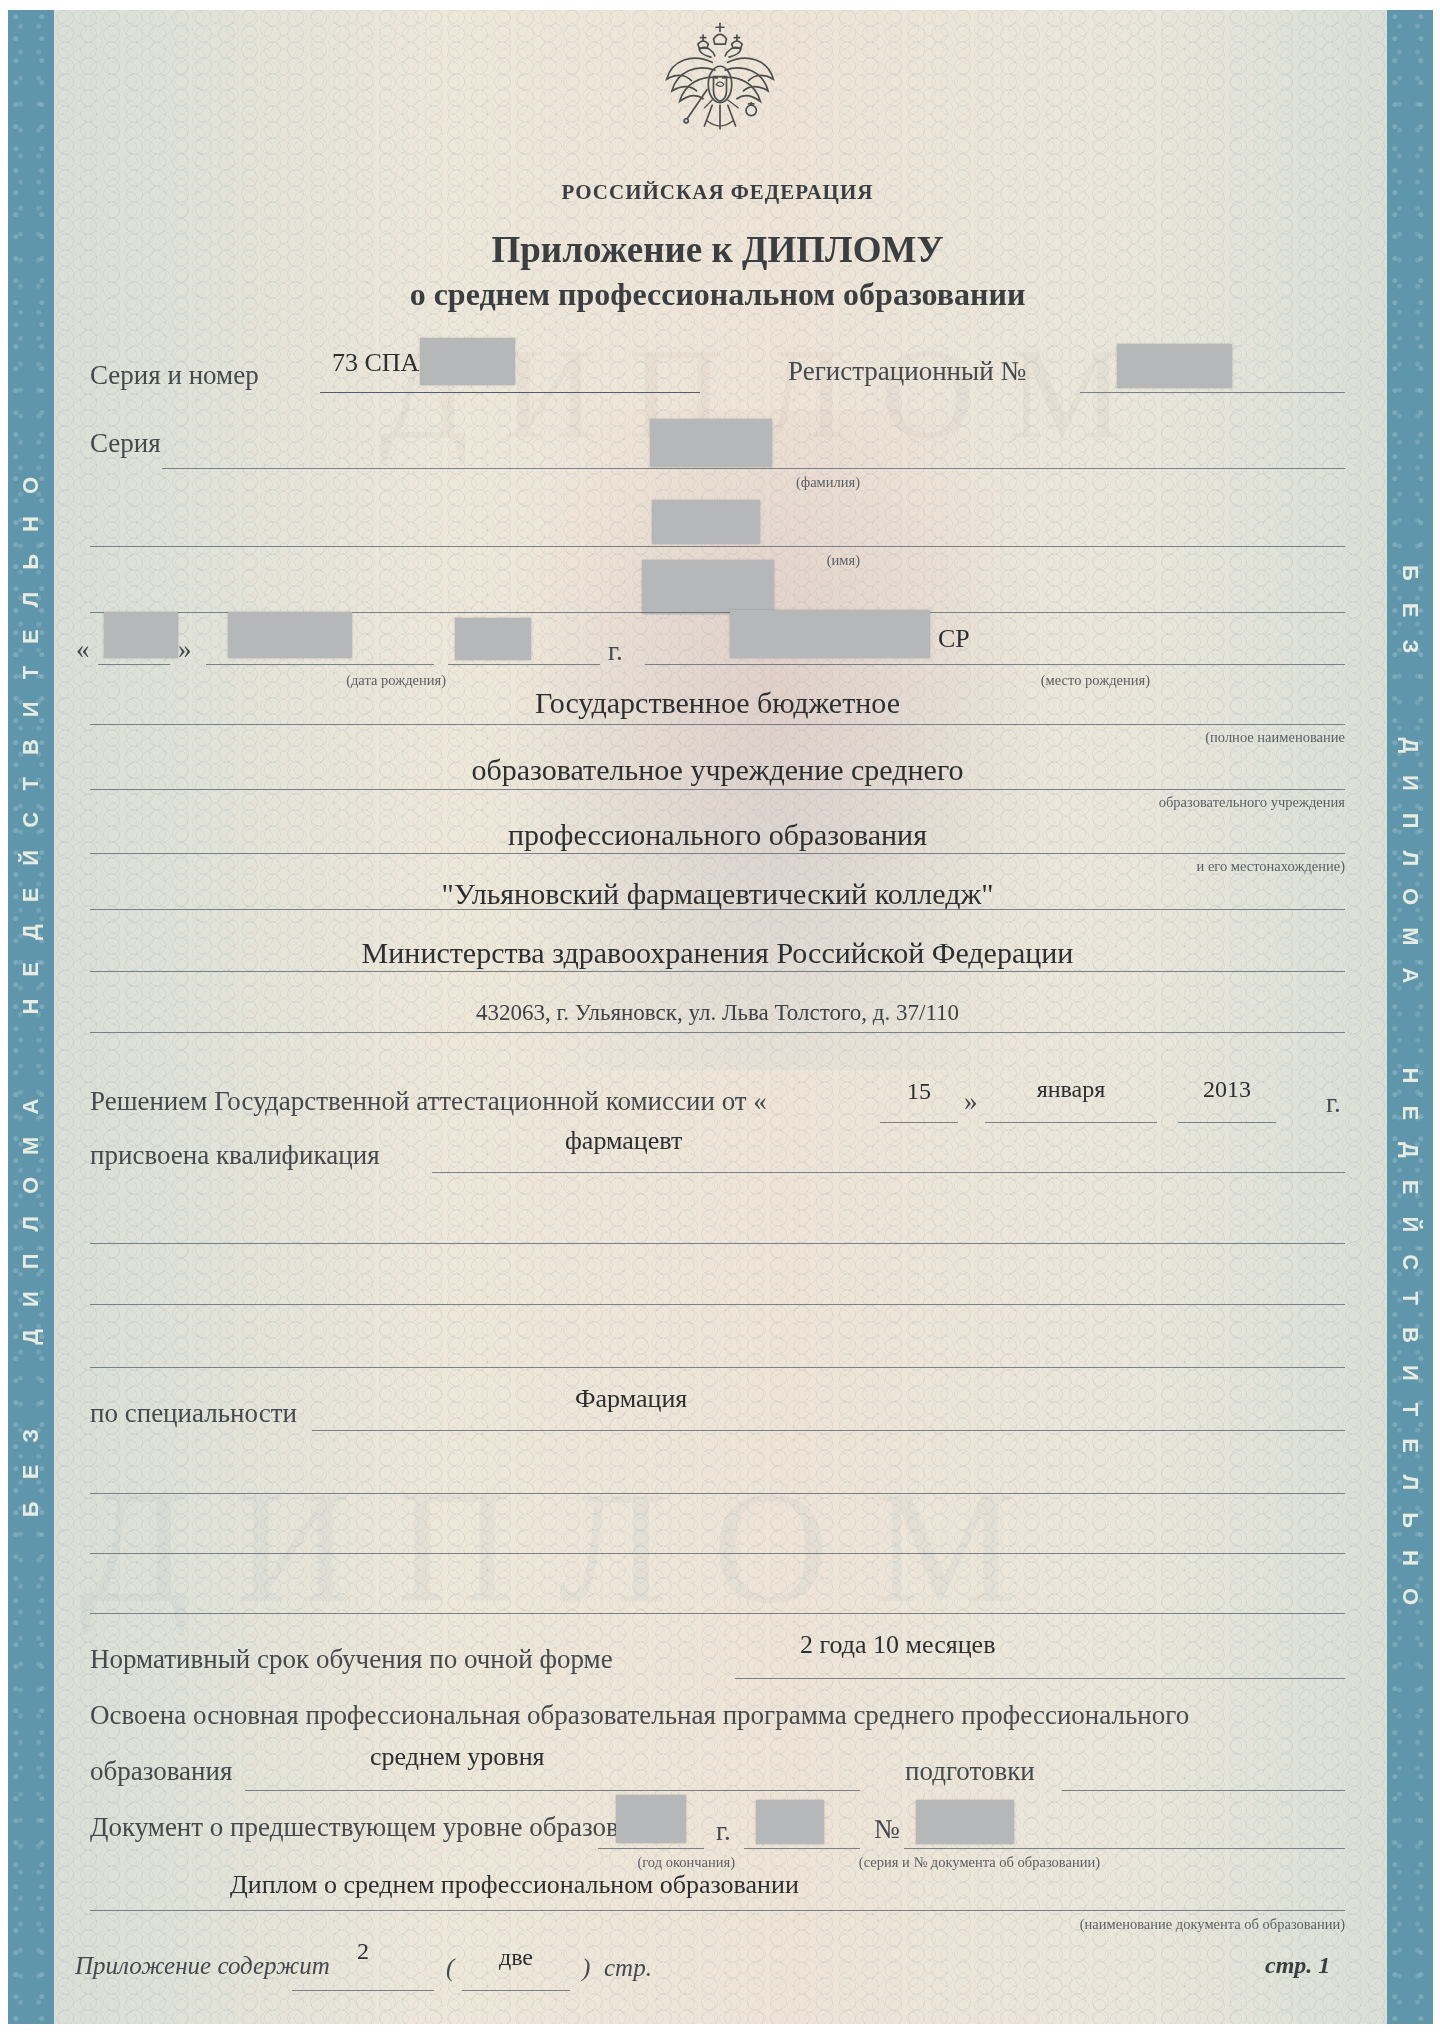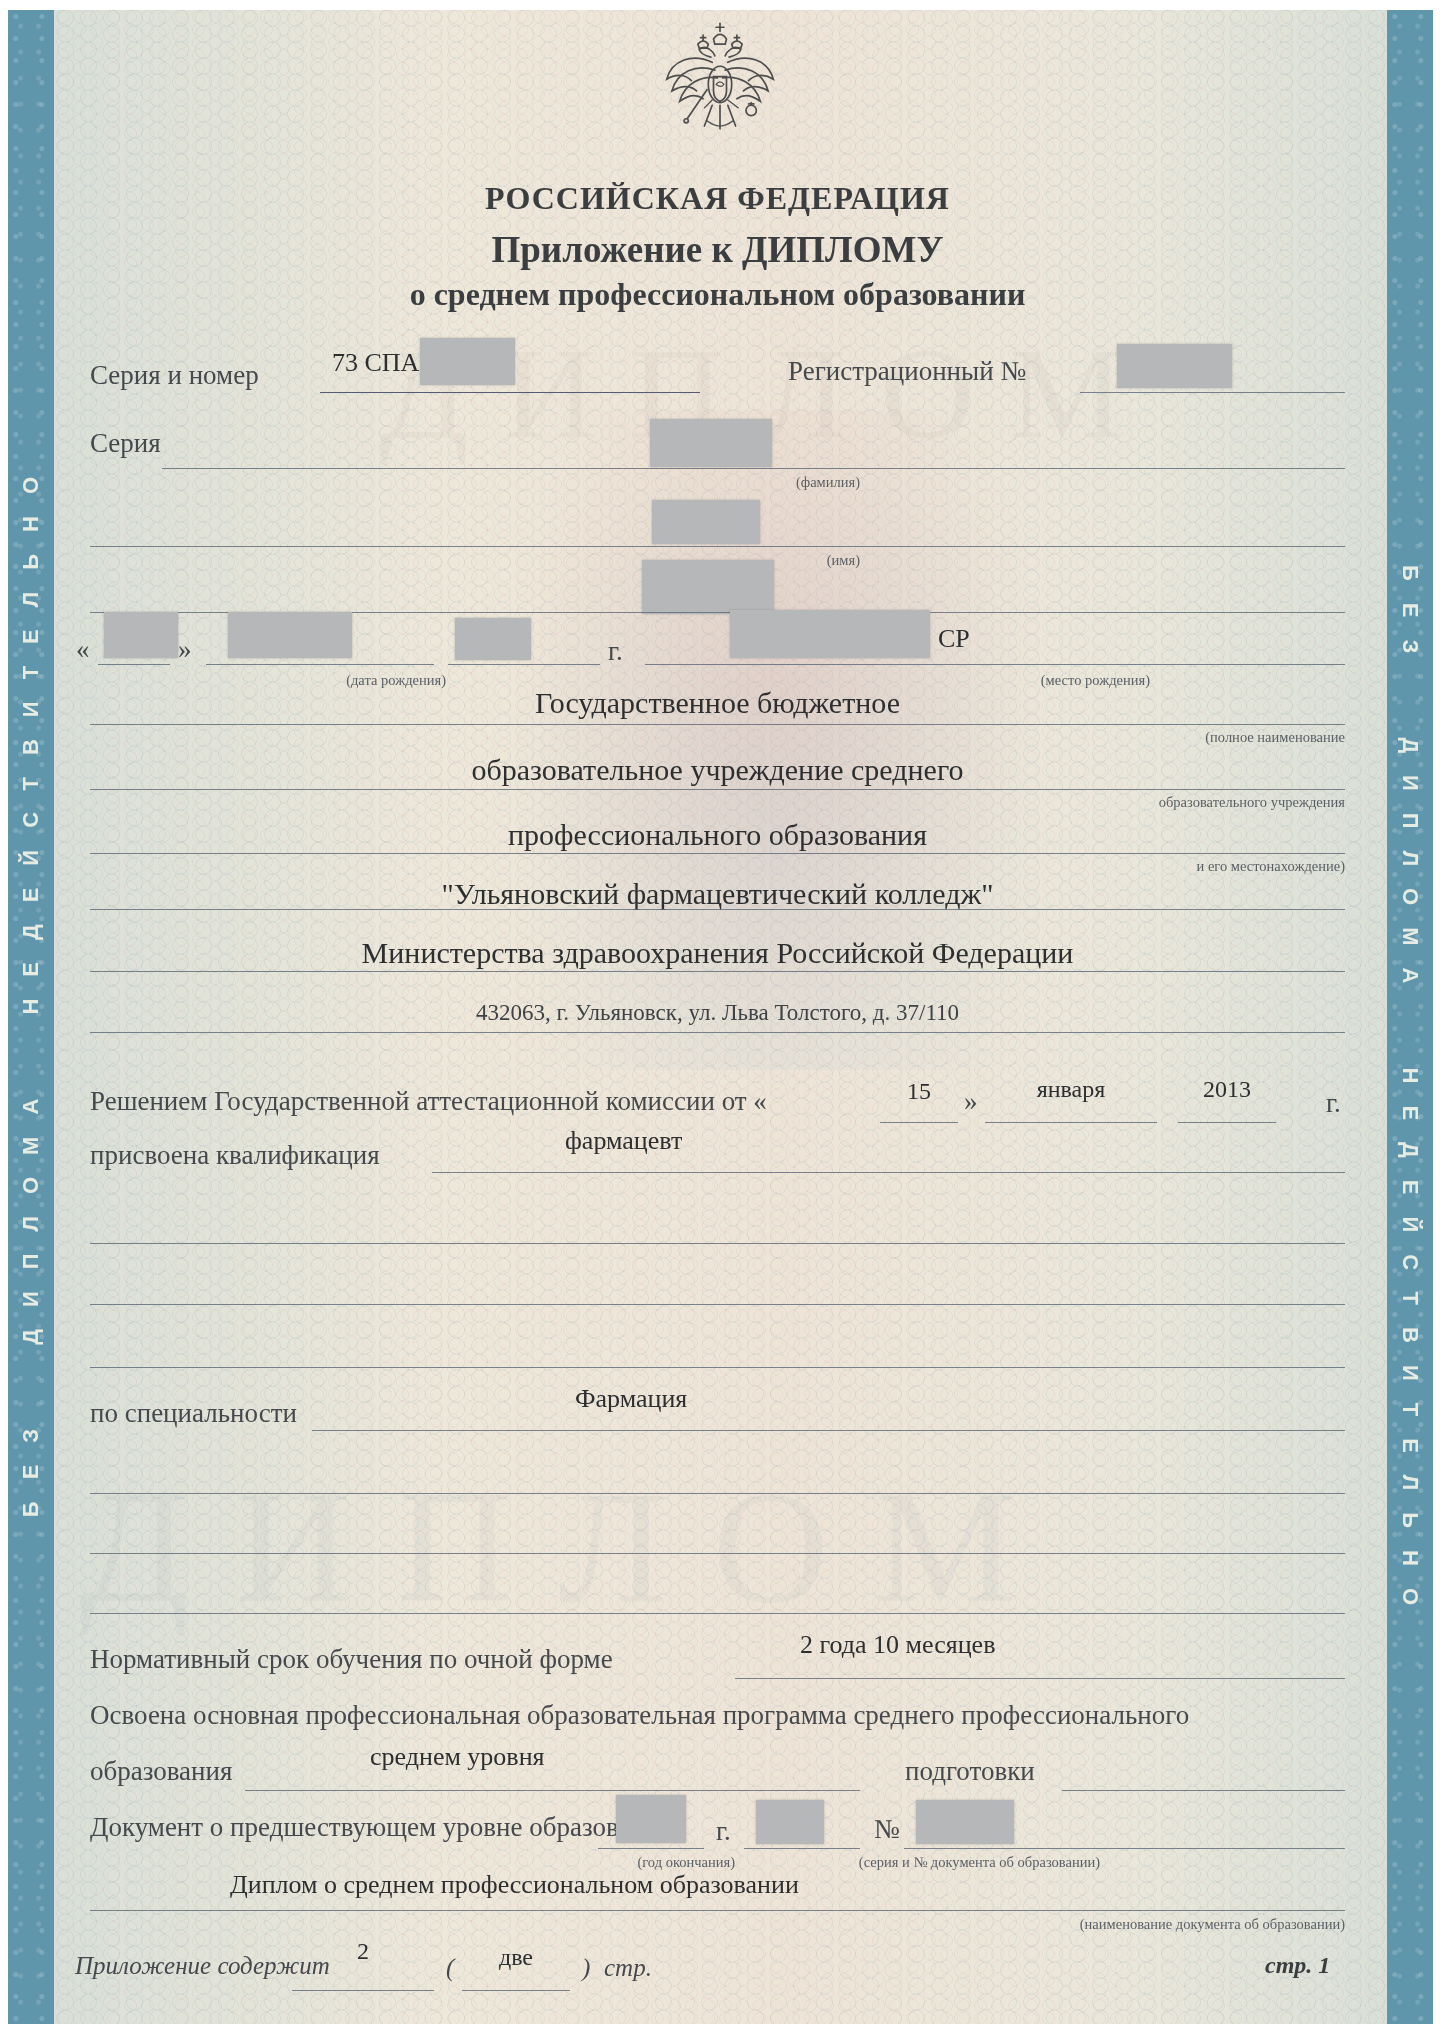--- a/index.html
+++ b/index.html
@@ -36,21 +36,21 @@
   .wm.b{left:80px;top:1455px;font-size:160px;letter-spacing:46px;color:rgba(135,150,160,.08);}
   
   .lbl{position:absolute;font-size:27px;color:#45484c;white-space:nowrap;}
   .val{position:absolute;font-size:26px;color:#2c2e30;white-space:nowrap;}
   .cval{position:absolute;left:90px;width:1255px;text-align:center;font-size:30px;color:#2c2e30;}
   .hr{position:absolute;height:0;border-top:1.6px solid rgba(95,106,120,.82);}
   .hr.dark{border-top-color:rgba(70,75,105,.9);}
   .hint{position:absolute;font-size:14.5px;color:#5a5f65;text-align:right;white-space:nowrap;}
   .redact{position:absolute;background:#b6b7b9;box-shadow:0 0 2px rgba(120,120,120,.5);}
   .title{position:absolute;left:90px;width:1255px;text-align:center;font-weight:bold;color:#3b3e41;}
-  .t-country{top:180px;font-size:32px;letter-spacing:1px;}
+  .t-country{top:180px;font-size:21px;letter-spacing:1px;}
   .t-main{top:228px;font-size:37px;}
   .t-sub{top:276px;font-size:32px;}
   .pageno{position:absolute;left:1265px;top:1952px;font-size:24px;font-weight:bold;font-style:italic;color:#3b3e41;}
   .bottom-lbl{position:absolute;font-size:25px;font-style:italic;color:#45484c;white-space:nowrap;}
   .small-val{position:absolute;font-size:24px;color:#2c2e30;text-align:center;white-space:nowrap;}
   svg.eagle{position:absolute;left:655px;top:22px;}
 </style>
 </head>
 <body>
 

